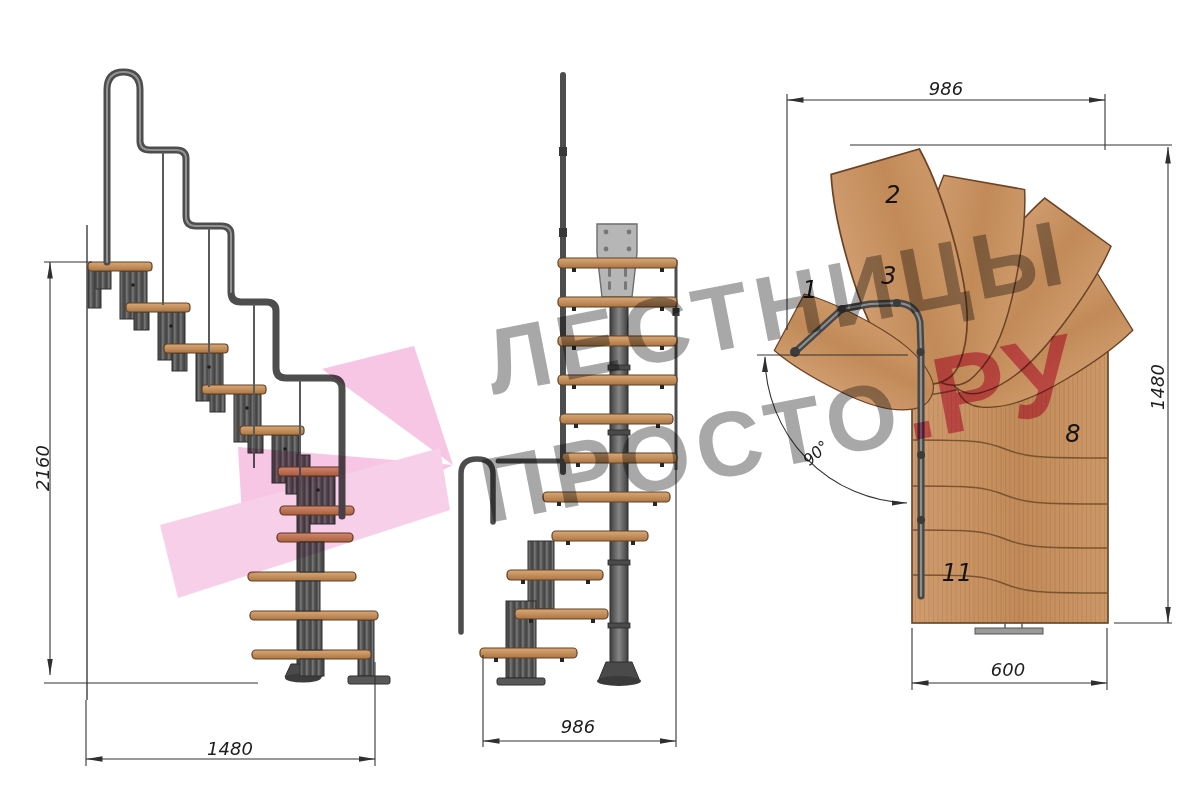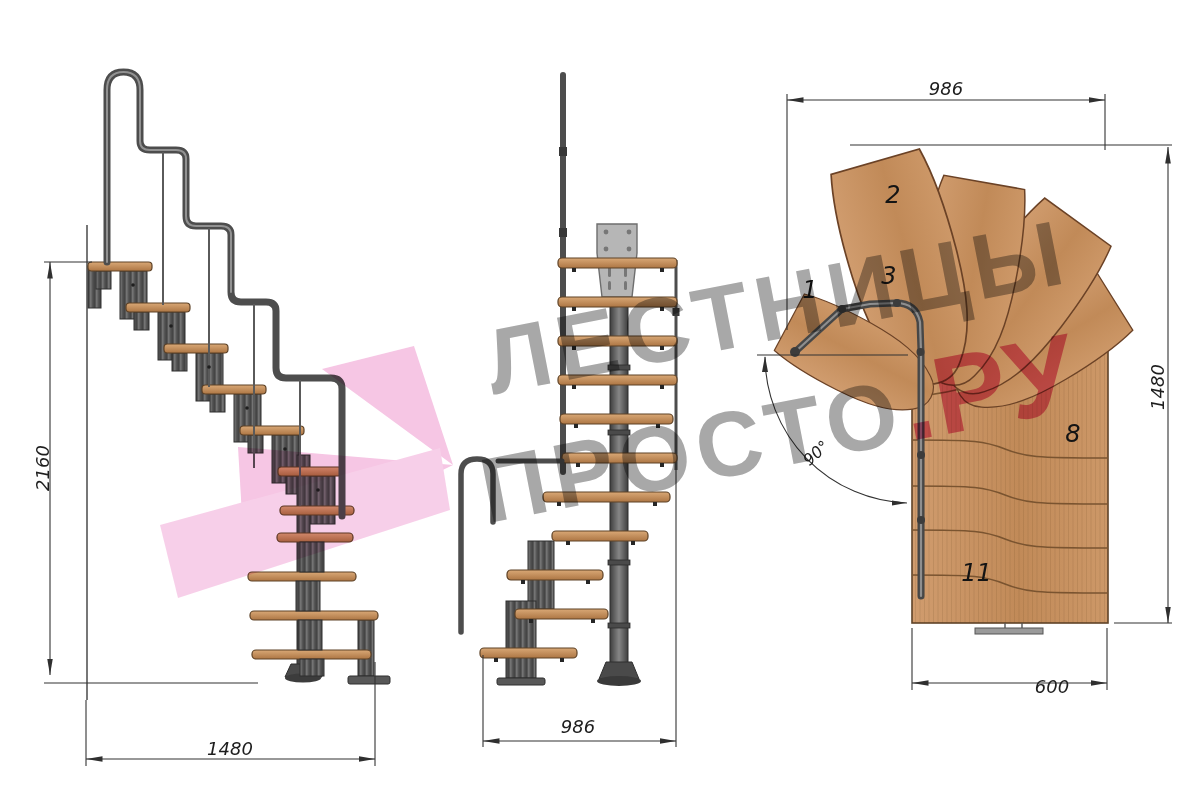--- a/index.html
+++ b/index.html
@@ -304,27 +304,27 @@
       <polygon points="892,500.4 892,505.6 906.5,503"></polygon>
     </g>
   </svg>
 
   <div>
     <span class="dim rot" style="left:42px;top:468px;">2160</span>
     <span class="dim" style="left:230px;top:748px;">1480</span>
     <span class="dim" style="left:578px;top:726px;">986</span>
     <span class="dim" style="left:946px;top:88px;">986</span>
     <span class="dim rot" style="left:1157px;top:387px;">1480</span>
-    <span class="dim" style="left:1052px;top:669px;margin-top:17px;">600</span>
+    <span class="dim" style="left:1008px;top:669px;">600</span>
     <span class="dim ang" style="left:816px;top:453px;">90°</span>
     <span class="steplbl" style="left:810px;top:290px;">1</span>
     <span class="steplbl" style="left:893px;top:195px;">2</span>
     <span class="steplbl" style="left:889px;top:276px;">3</span>
     <span class="steplbl" style="left:1073px;top:434px;">8</span>
-    <span class="steplbl" style="left:957px;top:573px;padding-left:39px;">11</span>
+    <span class="steplbl" style="left:957px;top:573px;">11</span>
   </div>
 
   <svg class="wm" width="1200" height="807" viewBox="0 0 1200 807" style="opacity:0.82;">
     <polygon points="322,369 414,346 453,465" fill="#f4b9de"></polygon>
     <polygon points="238,447 453,465 245,567" fill="#f4b9de"></polygon>
     <polygon points="160,525 440,448 450,510 178,598" fill="#f6c5e4"></polygon>
   </svg>
   <div class="wm-line" style="left:478px;top:318px;transform:rotate(-11deg);">
     <span>ЛЕСТНИЦЫ</span>
   </div>

